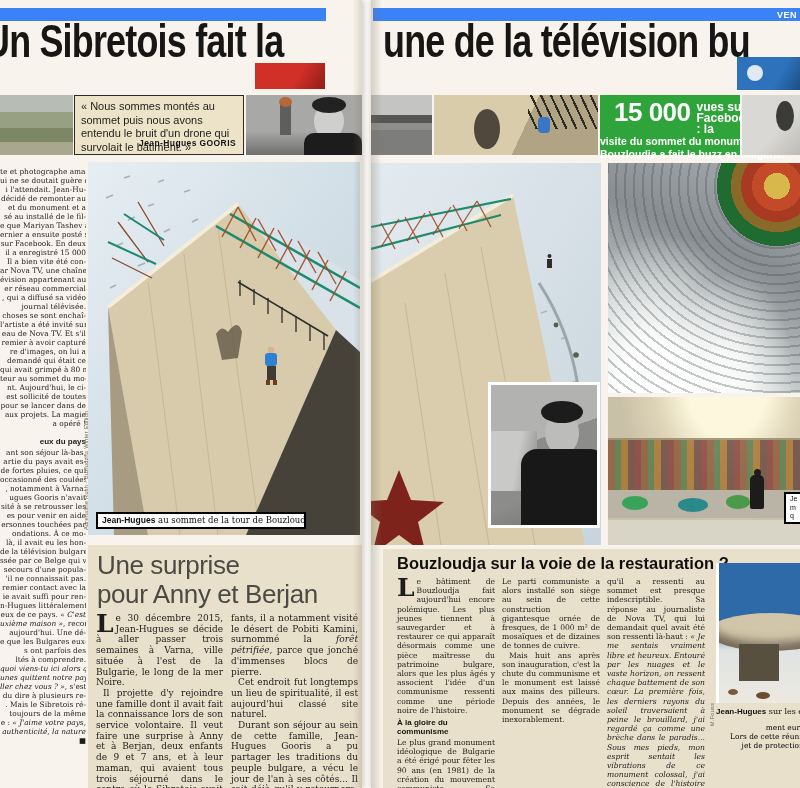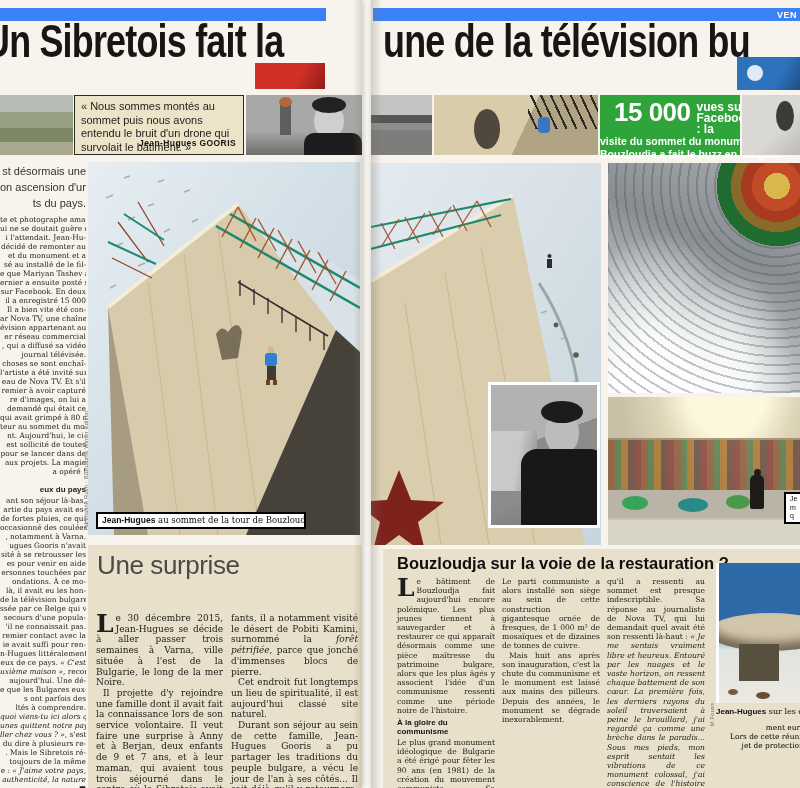--- a/index.html
+++ b/index.html
@@ -111,25 +111,20 @@
     </div>
     <div class="abs photo ph-selfie" style="left:246px;top:95px;width:116px;height:60px;">
       <div class="abs" style="left:34px;top:6px;width:11px;height:34px;background:#5e5e5c;"></div>
       <div class="abs blob" style="left:33px;top:2px;width:13px;height:10px;background:#b5673a;"></div>
       <div class="abs blob" style="left:68px;top:8px;width:30px;height:36px;background:#cfcfcd;"></div>
       <div class="abs blob" style="left:66px;top:2px;width:34px;height:16px;background:#222;"></div>
       <div class="abs" style="left:58px;top:38px;width:58px;height:22px;background:#1c1c1c;border-radius:10px 10px 0 0;"></div>
     </div>
 
     <div class="abs leftcol">
-      <div class="intro">
-          <div>st désormais une</div>
-          <div>on ascension d'un</div>
-          <div>ts du pays.</div>
-        </div>
       <div style="height:4px;"></div>
       <div class="frag">
           <div>te et photographe ama-</div>
           <div>ui ne se doutait guère de</div>
           <div>i l'attendait. Jean-Hu-</div>
           <div>décidé de remonter au</div>
           <div>et du monument et a</div>
           <div>sé au installé de le fil-</div>
           <div>e que Mariyan Tashev a</div>
           <div>ernier a ensuite posté sa</div>
@@ -239,20 +234,21 @@
       </svg>
       <div class="abs caption-box" style="left:8px;top:350px;width:198px;">
         <span class="cap-bold">Jean-Hugues</span><span class="cap-rest"> au sommet de la tour de Bouzloudja.</span>
       </div>
     </div>
     <div class="abs vcredit" style="left:83px;top:530px;">Adrenaline Rush - Buzludzha Winter Edition</div>
 
     <div class="abs beige" style="left:88px;top:545px;width:274px;height:243px;padding-left:38px;">
       <div class="surprise-title abs" style="left:9px;top:6px;">
         <div>Une surprise</div>
+        <div>pour Anny et Berjan</div>
       </div>
       <div class="cols abs" style="left:8px;top:68px;width:262px;gap:8px;">
         <div class="paras dc" style="width:127px;font-size:9px;line-height:10.7px;">
             <div>Le 30 décembre 2015, Jean-Hugues se décide à aller passer trois semaines à Varna, ville située à l'est de la Bulgarie, le long de la mer Noire.</div>
             <div>Il projette d'y rejoindre une famille dont il avait fait la connaissance lors de son service volontaire. Il veut faire une surprise à Anny et à Berjan, deux enfants de 9 et 7 ans, et à leur maman, qui avaient tous trois séjourné dans le centre où le Sibretois avait travaillé.</div>
           </div>
         <div class="paras" style="width:127px;font-size:9px;line-height:10.7px;">
             <div>fants, il a notamment visité le désert de Pobiti Kamini, surnommé la <i>forêt pétrifiée</i>, parce que jonché d'immenses blocs de pierre.</div>
             <div>Cet endroit fut longtemps un lieu de spiritualité, il est aujourd'hui classé site naturel.</div>
             <div>Durant son séjour au sein de cette famille, Jean-Hugues Gooris a pu partager les traditions du peuple bulgare, a vécu le jour de l'an à ses côtés... Il sait déjà qu'il y retournera. , assure-t-il. ■ </div>

